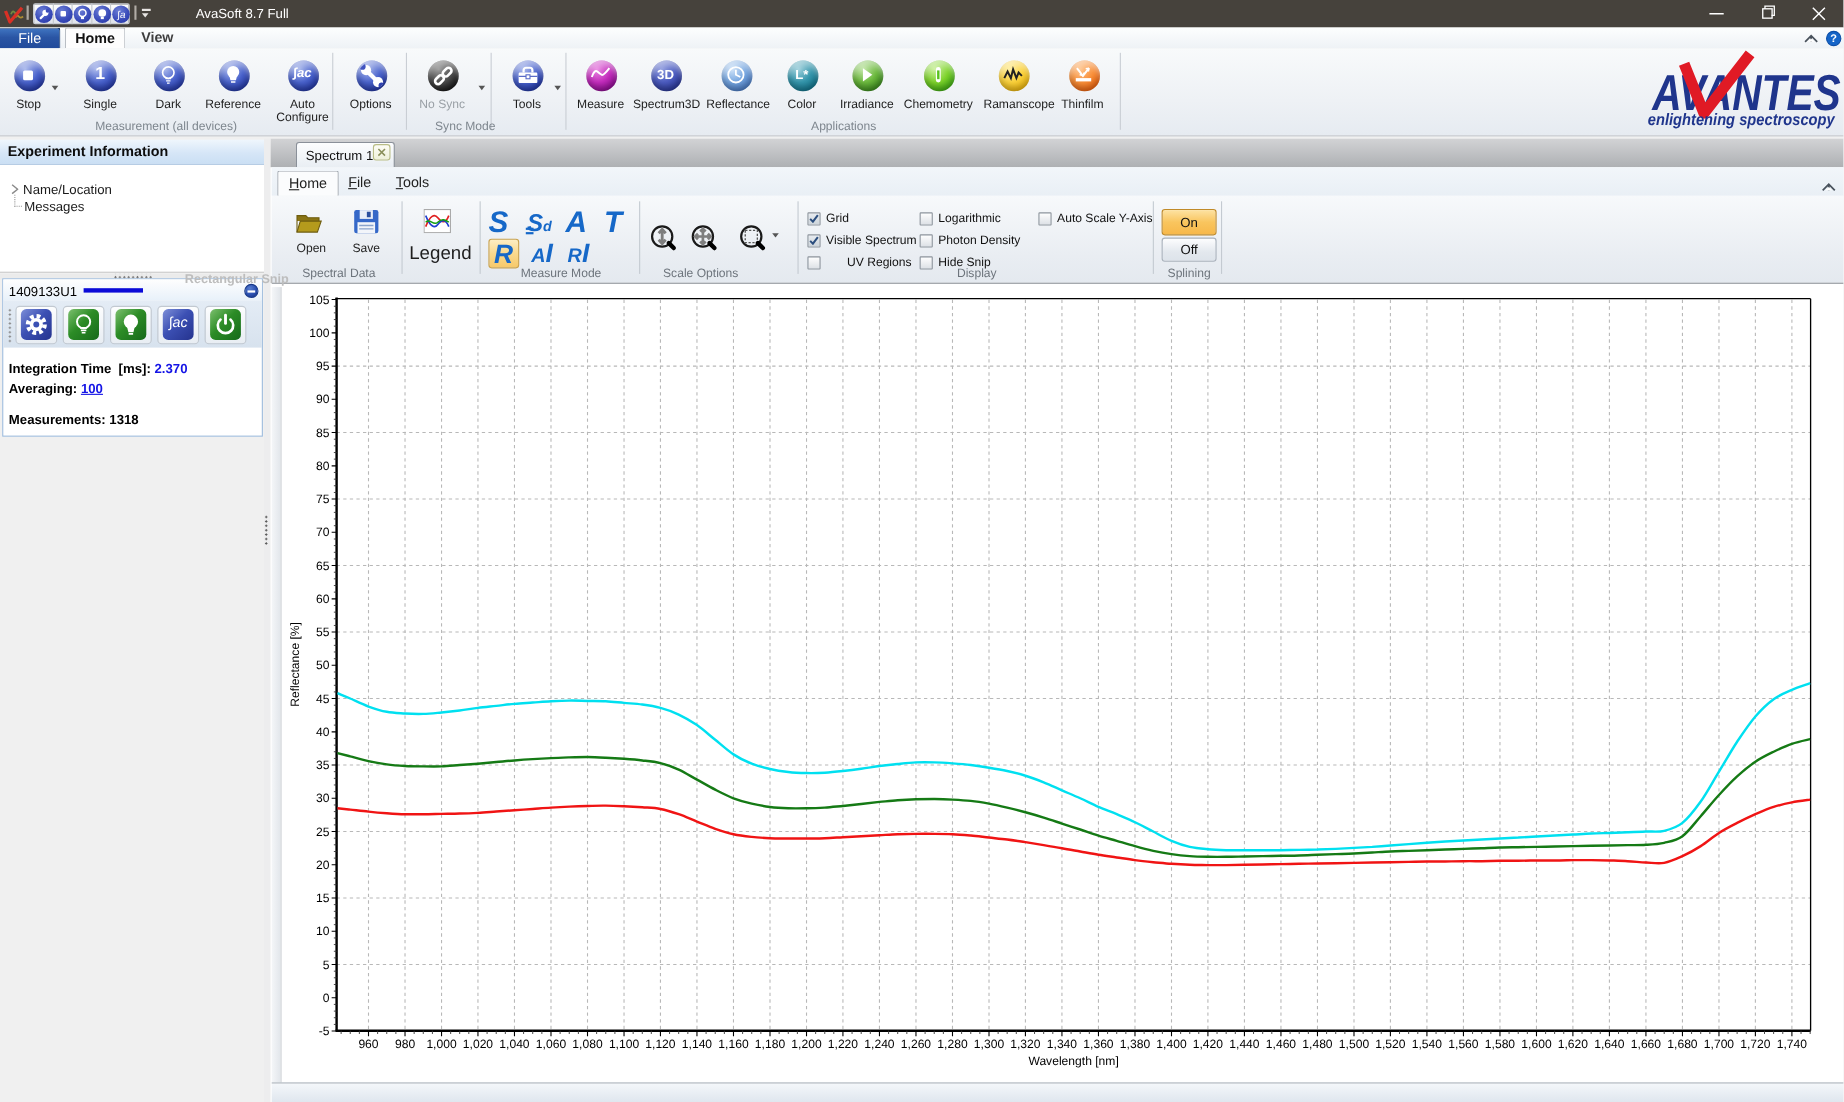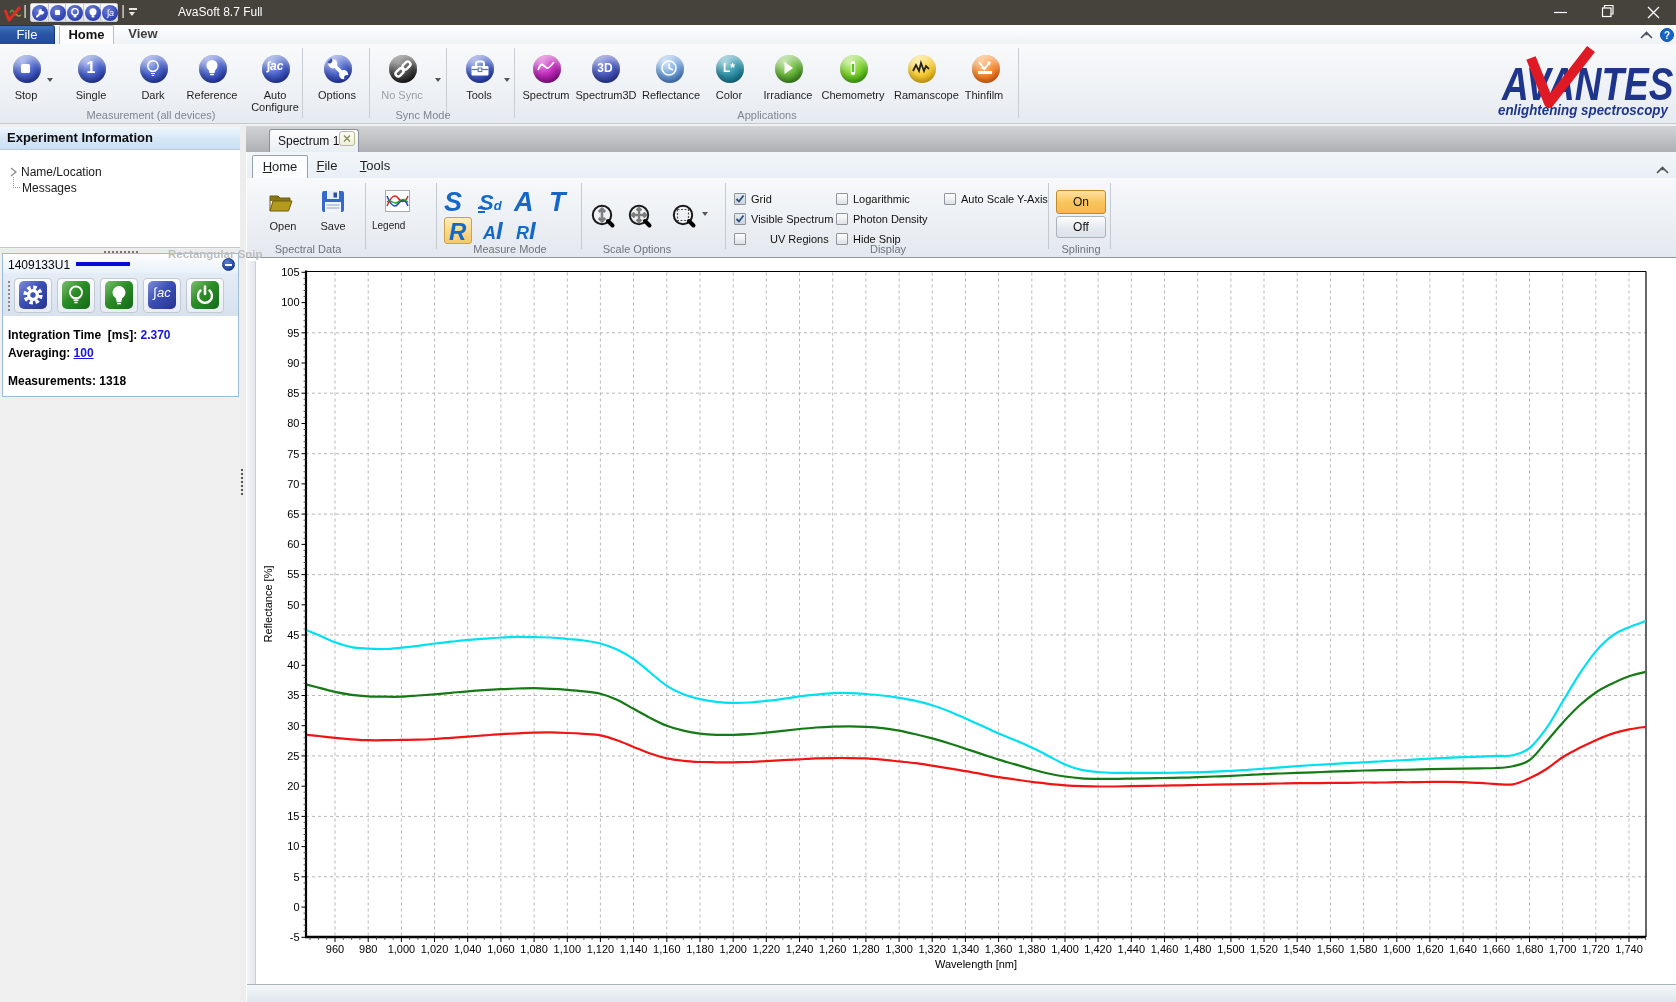--- a/index.html
+++ b/index.html
@@ -189,21 +189,21 @@
       <path d="M4.5 13.5 h17" stroke="#5a6cc8" stroke-width="1.2"></path>
       <rect x="11.2" y="12" width="3.6" height="3.6" fill="#fff" stroke="#5a6cc8" stroke-width="1"></rect>
     </svg>
 <div class="abs riblabel" style="left:459px;width:40px">Tools</div>
 <div class="abs drop" style="left:504px;top:78px"></div>
 
 <div class="abs ribicon orb-magenta" style="left:533px"></div>
 <svg class="abs" style="left:533px;top:55px" width="26" height="26">
       <path d="M5 15 q2.5-7 5-5 t4 3 t7-6" stroke="#fff" stroke-width="1.8" fill="none"></path>
     </svg>
-<div class="abs riblabel" style="left:521px;width:50px">Spectrum</div>
+<div class="abs riblabel" style="left:521px;width:50px">Measure</div>
 
 <div class="abs ribicon orb-indigo" style="left:592px"></div>
 <div class="abs" style="left:592px;top:61px;width:26px;color:#fff;font-size:12px;font-weight:bold;text-align:center">3D</div>
 <div class="abs riblabel" style="left:574px;width:64px">Spectrum3D</div>
 
 <div class="abs ribicon orb-ltblue" style="left:656px"></div>
 <svg class="abs" style="left:656px;top:55px" width="26" height="26">
       <circle cx="13" cy="13" r="7" fill="none" stroke="#fff" stroke-width="1.6"></circle>
       <path d="M13 8.5 V13 l4 2" stroke="#fff" stroke-width="1.6" fill="none"></path>
     </svg>
@@ -345,21 +345,21 @@
       <path d="M5.5 15 h13 M5.5 18 h13" stroke="#8aa4cc" stroke-width="1.2"></path>
     </svg>
 <div class="abs" style="left:310px;top:220px;width:46px;font-size:11px;text-align:center;color:#1e1e1e">Save</div>
 
 <svg class="abs" style="left:385px;top:190px" width="25" height="22">
       <rect x="0.5" y="0.5" width="24" height="21" fill="#fff" stroke="#aaa"></rect>
       <path d="M2 16 C6 6 10 4 13 8 S20 14 23 6" stroke="#e02020" stroke-width="1.5" fill="none"></path>
       <path d="M2 6 C6 16 10 18 13 14 S20 8 23 16" stroke="#2040d0" stroke-width="1.5" fill="none"></path>
       <path d="M2 12 C6 8 9 16 13 12 S20 10 23 12" stroke="#10a010" stroke-width="1.3" fill="none"></path>
     </svg>
-<div class="abs" style="left:372px;top:220px;width:50px;font-size:10px;color:#1e1e1e">Legend</div>
+<div class="abs" style="left:372px;top:220px;width:50px;font-size:17px;color:#1e1e1e">Legend</div>
 
 <div class="abs mletter" style="left:444px;top:187px;font-size:27px">S</div>
 <div class="abs mletter" style="left:479px;top:190px;font-size:22px">S<span style="font-size:13px">d</span></div>
 <div class="abs" style="left:478px;top:207px;width:7px;height:2px;background:#1668c8"></div>
 <div class="abs" style="left:478px;top:210.5px;width:7px;height:2px;background:#1668c8"></div>
 <div class="abs mletter" style="left:514px;top:187px;font-size:27px">A</div>
 <div class="abs mletter" style="left:549px;top:187px;font-size:27px">T</div>
 <div class="abs" style="left:444px;top:217px;width:28px;height:27px;background:linear-gradient(#fdeec3,#f9d98e 50%,#f6c96a);border:1px solid #caa24c;border-radius:3px"></div>
 <div class="abs mletter" style="left:449px;top:218px;font-size:24px">R</div>
 <div class="abs mletter" style="left:483px;top:222px;font-size:18px">A<span style="font-size:24px;line-height:18px">I</span></div>

